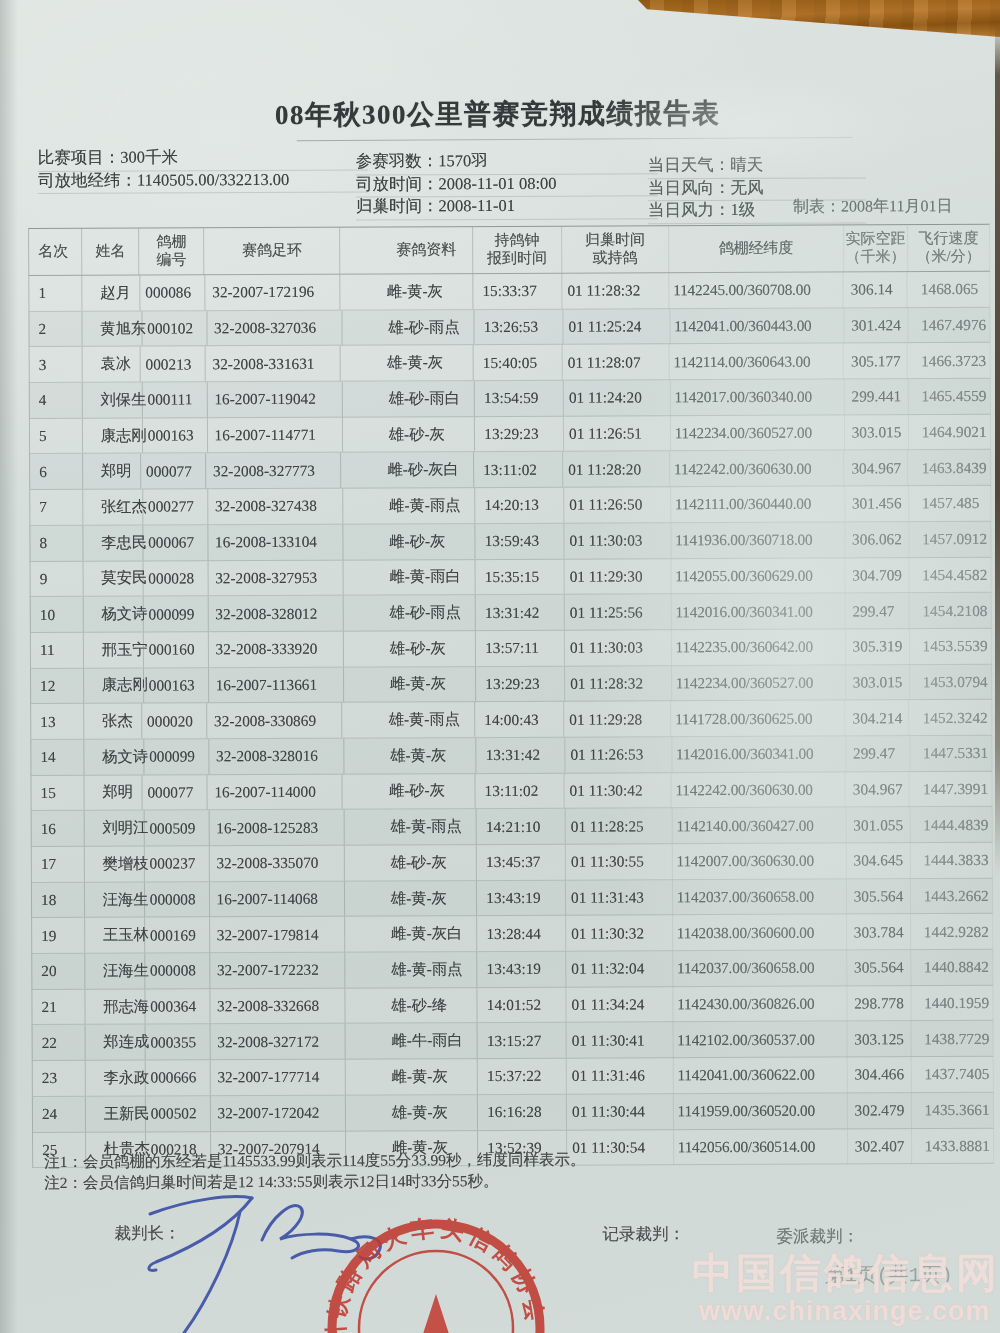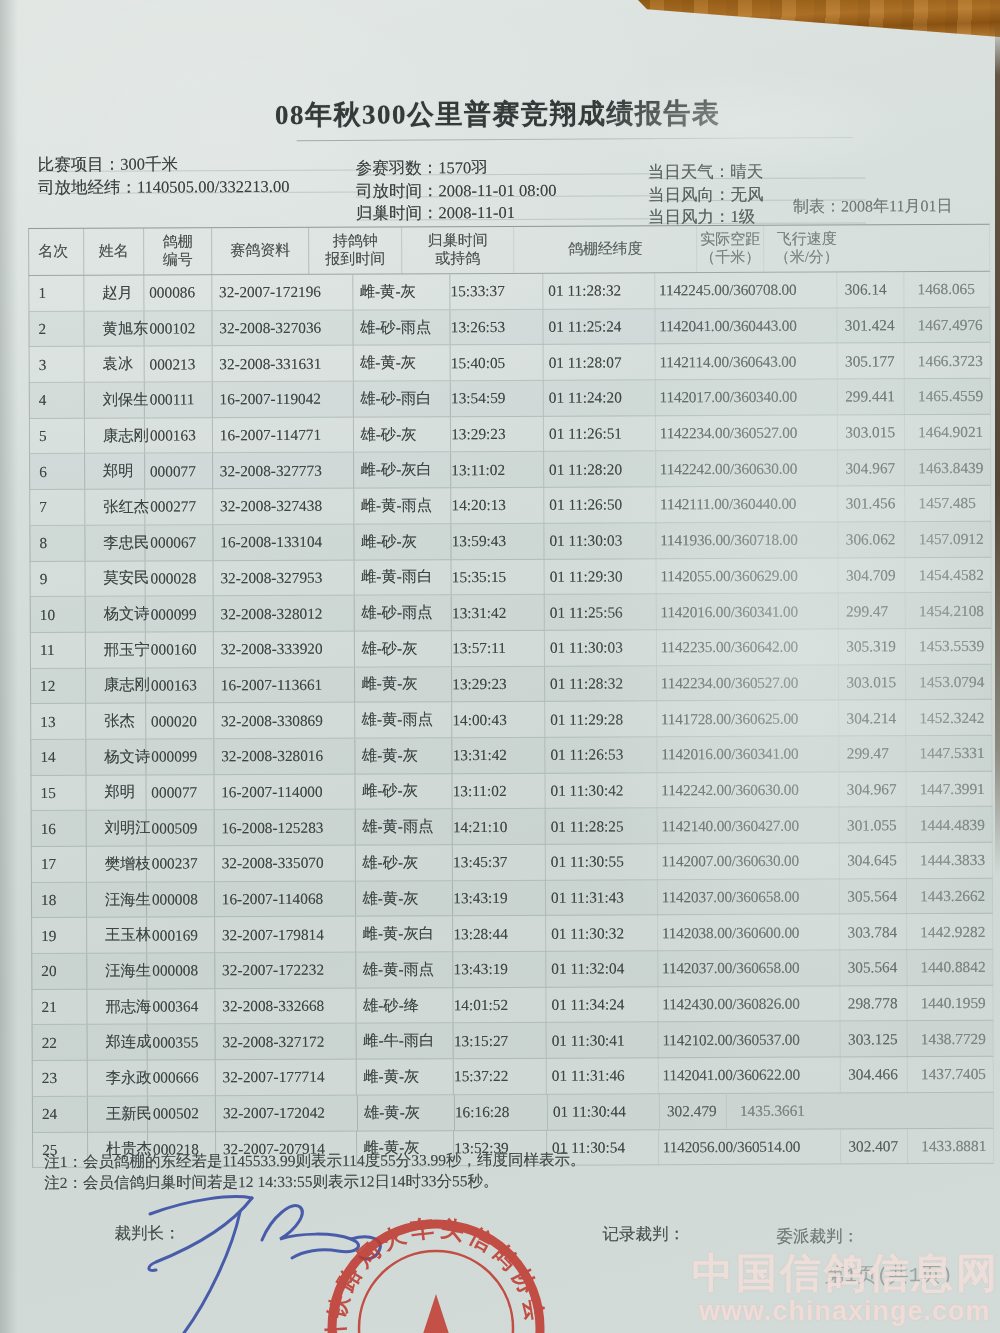--- a/index.html
+++ b/index.html
@@ -12,21 +12,21 @@
 
   
   .title{position:absolute;left:0;top:96px;width:1000px;text-align:center;
     font-size:27px;font-weight:bold;letter-spacing:1.5px;color:#343a39;
     text-shadow:0 0 0.7px rgba(52,58,57,0.55);}
   .title-rule{position:absolute;left:299px;top:139px;width:556px;height:1px;
     background:linear-gradient(90deg,rgba(96,108,105,0.5),rgba(96,108,105,0.18));transform:rotate(-0.1deg);}
 
   
   .info-group{position:absolute;font-size:16.5px;color:#3c4241;text-shadow:0 0 0.6px rgba(60,66,65,0.5);}
-  .info-line{height:21.5px;line-height:31px;border-bottom:1px solid rgba(110,124,120,0.26);white-space:nowrap;}
+  .info-line{height:21.5px;line-height:17px;border-bottom:1px solid rgba(110,124,120,0.26);white-space:nowrap;}
   #info-left{left:40px;top:147px;width:330px;}
   #info-mid{left:358px;top:152px;width:302px;}
   #info-right{left:650px;top:157px;width:218px;color:#58635f;}
   #made-by{position:absolute;left:795px;top:198px;font-size:16px;color:#6f7977;white-space:nowrap;
     text-shadow:0 0 0.6px rgba(111,121,119,0.5);}
 
   
   #tbl{position:absolute;left:30px;top:226px;width:962px;font-size:15.3px;}
   .hrow{display:flex;height:46px;align-items:stretch;
     border-top:1px solid rgba(78,90,88,0.55);border-bottom:1px solid rgba(78,90,88,0.45);
@@ -35,22 +35,22 @@
     border-bottom:1px solid rgba(118,133,130,0.33);
     border-left:1px solid rgba(110,124,121,0.42);border-right:1px solid rgba(110,124,121,0.10);}
   .trow.alt{background:rgba(148,165,162,0.09);}
   .cell{display:flex;align-items:center;white-space:nowrap;overflow:visible;
     text-shadow:0 0 0.6px rgba(62,68,68,0.45);}
   .hcell{flex-direction:column;justify-content:center;text-align:center;line-height:1.18;font-size:15px;color:#49514f;}
   .c0{width:55px;padding-left:9px;box-sizing:border-box;border-right:1px solid rgba(118,133,130,0.40);}
   .c1{width:60px;padding-left:18px;box-sizing:border-box;border-right:1px solid rgba(118,133,130,0.40);}
   .c2{width:68px;padding-left:5px;box-sizing:border-box;border-right:1px solid rgba(118,133,130,0.40);}
   .c3{width:142px;padding-left:7px;box-sizing:border-box;border-right:1px solid rgba(118,133,130,0.40);}
-  .c4{width:97px;padding-left:6px;box-sizing:border-box;border-right:1px solid rgba(118,133,130,0.40);}
-  .c5{width:93px;padding-left:0;box-sizing:border-box;border-right:1px solid rgba(118,133,130,0.30);}
+  .c4{width:97px;padding-left:6px;box-sizing:border-box;border-right:1px solid rgba(118,133,130,0.40);margin-left:40px;}
+  .c5{width:93px;padding-left:9px;box-sizing:border-box;border-right:1px solid rgba(118,133,130,0.30);}
   .c6{width:112px;padding-left:5px;box-sizing:border-box;border-right:1px solid rgba(118,133,130,0.18);}
   .c7{width:183px;padding-left:4px;box-sizing:border-box;border-right:1px solid rgba(118,133,130,0.15);letter-spacing:-0.2px;color:#4e5957;}
   .c8{width:67px;padding-left:7px;box-sizing:border-box;border-right:1px solid rgba(118,133,130,0.15);color:#57625f;}
   .c9{width:85px;padding-left:13px;box-sizing:border-box;color:#7c8684;}
   .hcell.c0{justify-content:center;padding-left:9px;align-items:flex-start;}
   .hcell.c1,.hcell.c2,.hcell.c3,.hcell.c4,.hcell.c5,.hcell.c6,.hcell.c7,.hcell.c8,.hcell.c9{padding-left:0;align-items:center;}
   .hcell.c7{color:#5a6563;}
   .hcell.c8,.hcell.c9{color:#75807d;}
 
   
@@ -121,20 +121,23 @@
           <div class="cell hcell c0">
             <div>名次</div>
           </div>
           <div class="cell hcell c1">
             <div>姓名</div>
           </div>
           <div class="cell hcell c2">
             <div>鸽棚</div>
             <div>编号</div>
           </div>
+          <div class="cell hcell c3">
+            <div>赛鸽足环</div>
+          </div>
           <div class="cell hcell c4">
             <div>赛鸽资料</div>
           </div>
           <div class="cell hcell c5">
             <div>持鸽钟</div>
             <div>报到时间</div>
           </div>
           <div class="cell hcell c6">
             <div>归巢时间</div>
             <div>或持鸽</div>
@@ -429,20 +432,21 @@
             <div class="cell c9">1437.7405</div>
           </div>
           <div class="trow alt">
             <div class="cell c0">24</div>
             <div class="cell c1">王新民</div>
             <div class="cell c2">000502</div>
             <div class="cell c3">32-2007-172042</div>
             <div class="cell c4">雄-黄-灰</div>
             <div class="cell c5">16:16:28</div>
             <div class="cell c6">01 11:30:44</div>
+            <div class="cell c7">1141959.00/360520.00</div>
             <div class="cell c8">302.479</div>
             <div class="cell c9">1435.3661</div>
           </div>
           <div class="trow">
             <div class="cell c0">25</div>
             <div class="cell c1">杜贵杰</div>
             <div class="cell c2">000218</div>
             <div class="cell c3">32-2007-207914</div>
             <div class="cell c4">雌-黄-灰</div>
             <div class="cell c5">13:52:39</div>

